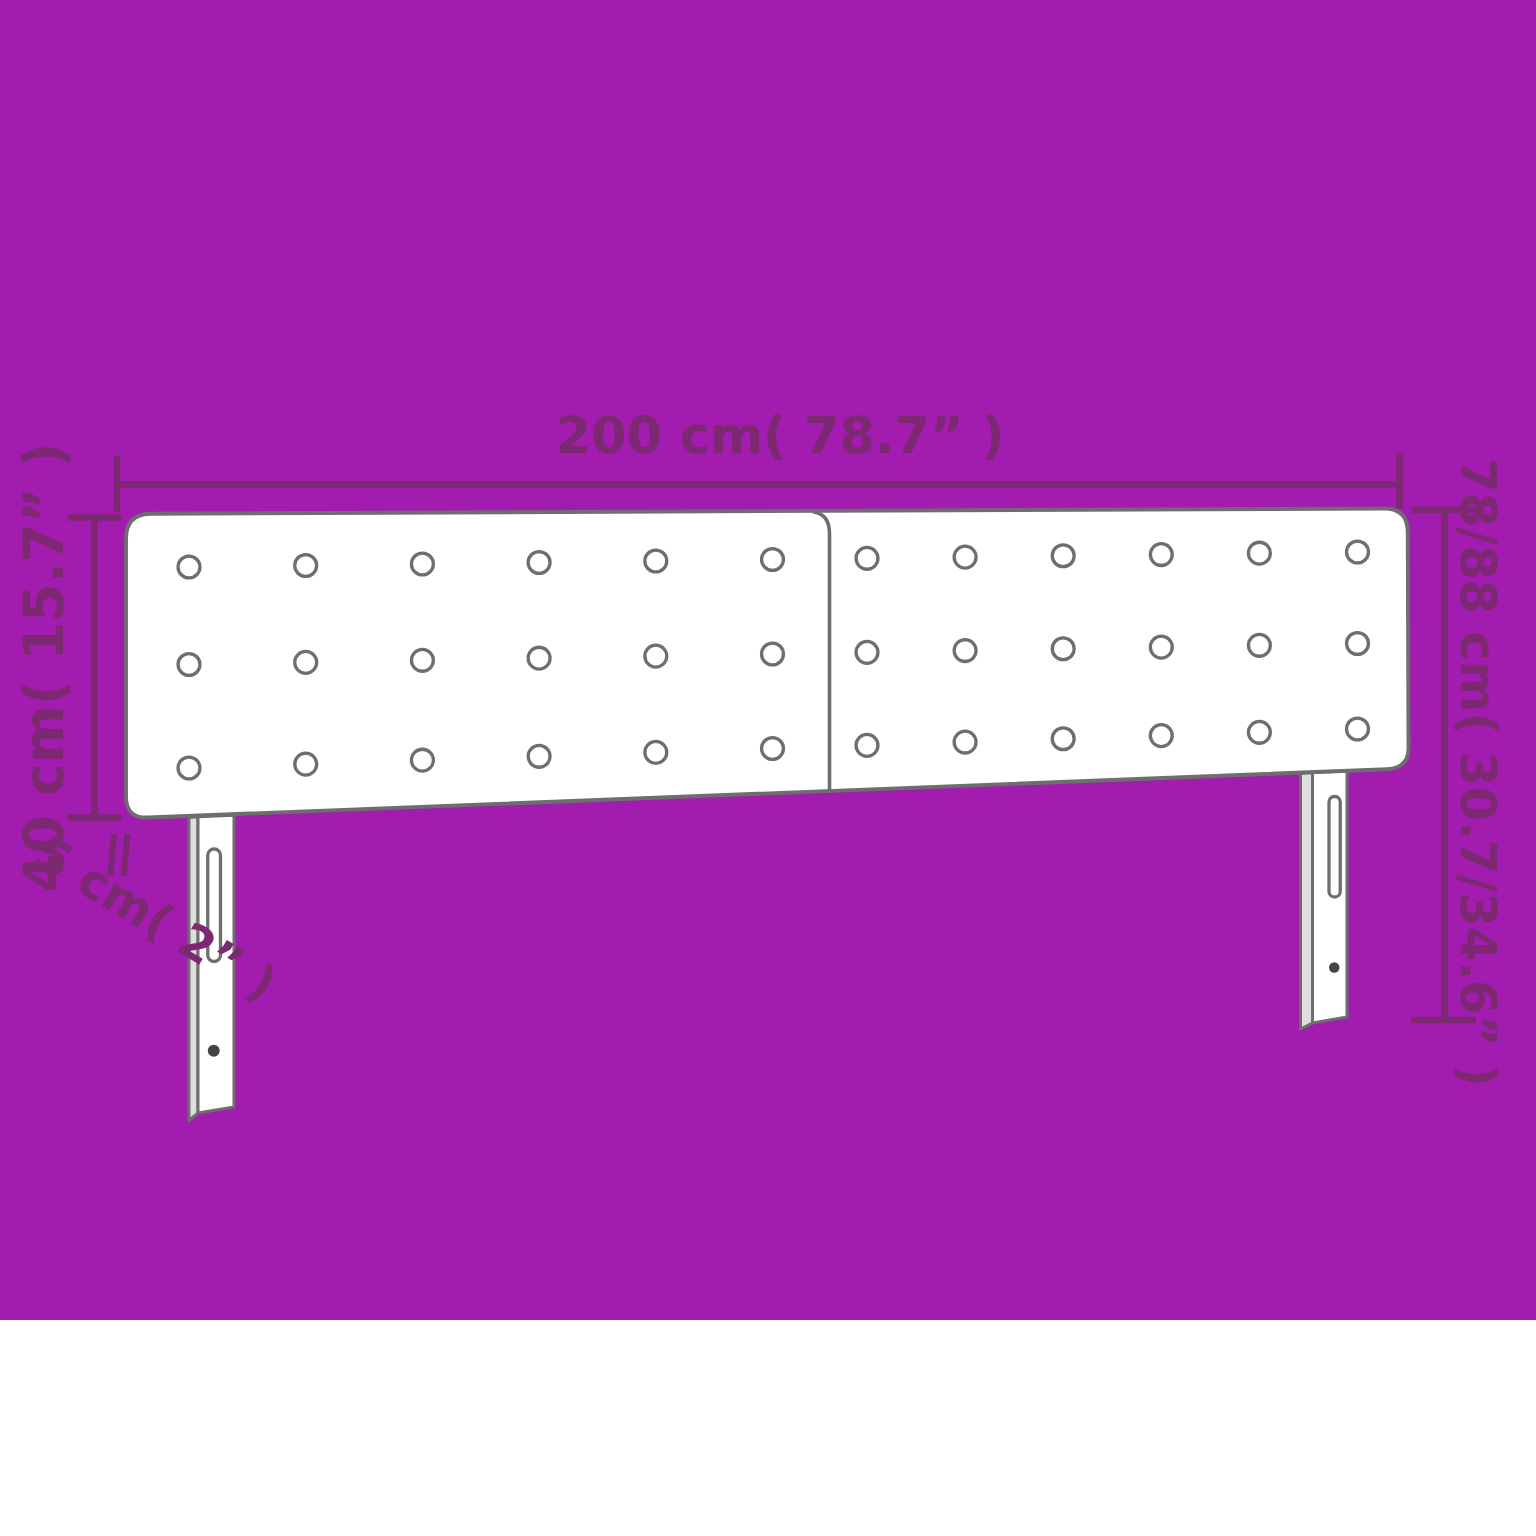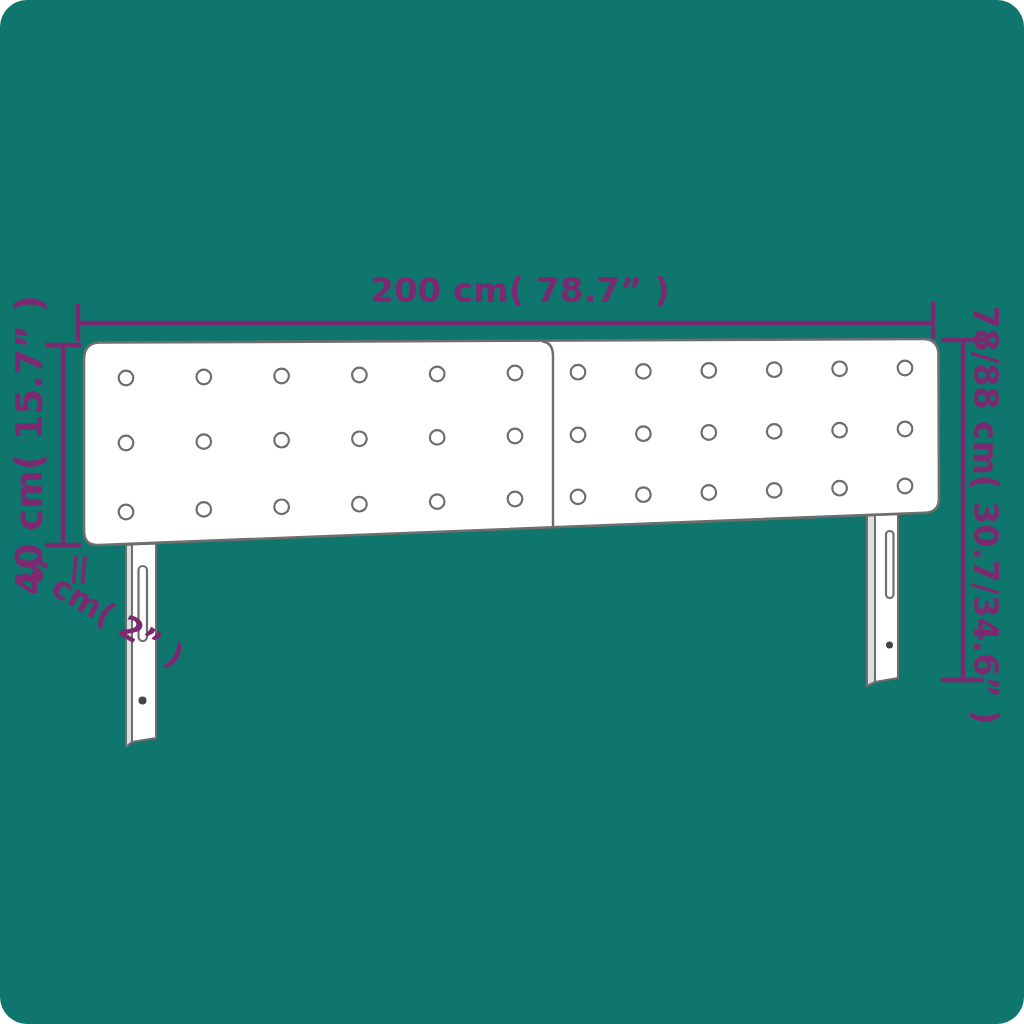--- a/index.html
+++ b/index.html
@@ -4,24 +4,23 @@
 <style>
   html, body {
     margin: 0;
     padding: 0;
     background: #ffffff;
     font-family: "DejaVu Sans", "Liberation Sans", sans-serif;
   }
   .canvas {
     position: relative;
     width: 1024px;
-    height: 1024px;
-    background: #0f766e;
+    height: 880px;
+    background: #a21caf;
     overflow: hidden;
-    border-radius: 27px;
   }
   svg { display: block; }
   text {
     font-family: "DejaVu Sans", "Liberation Sans", sans-serif;
     font-weight: 700;
   }
 </style>
 </head>
 <body>
 

